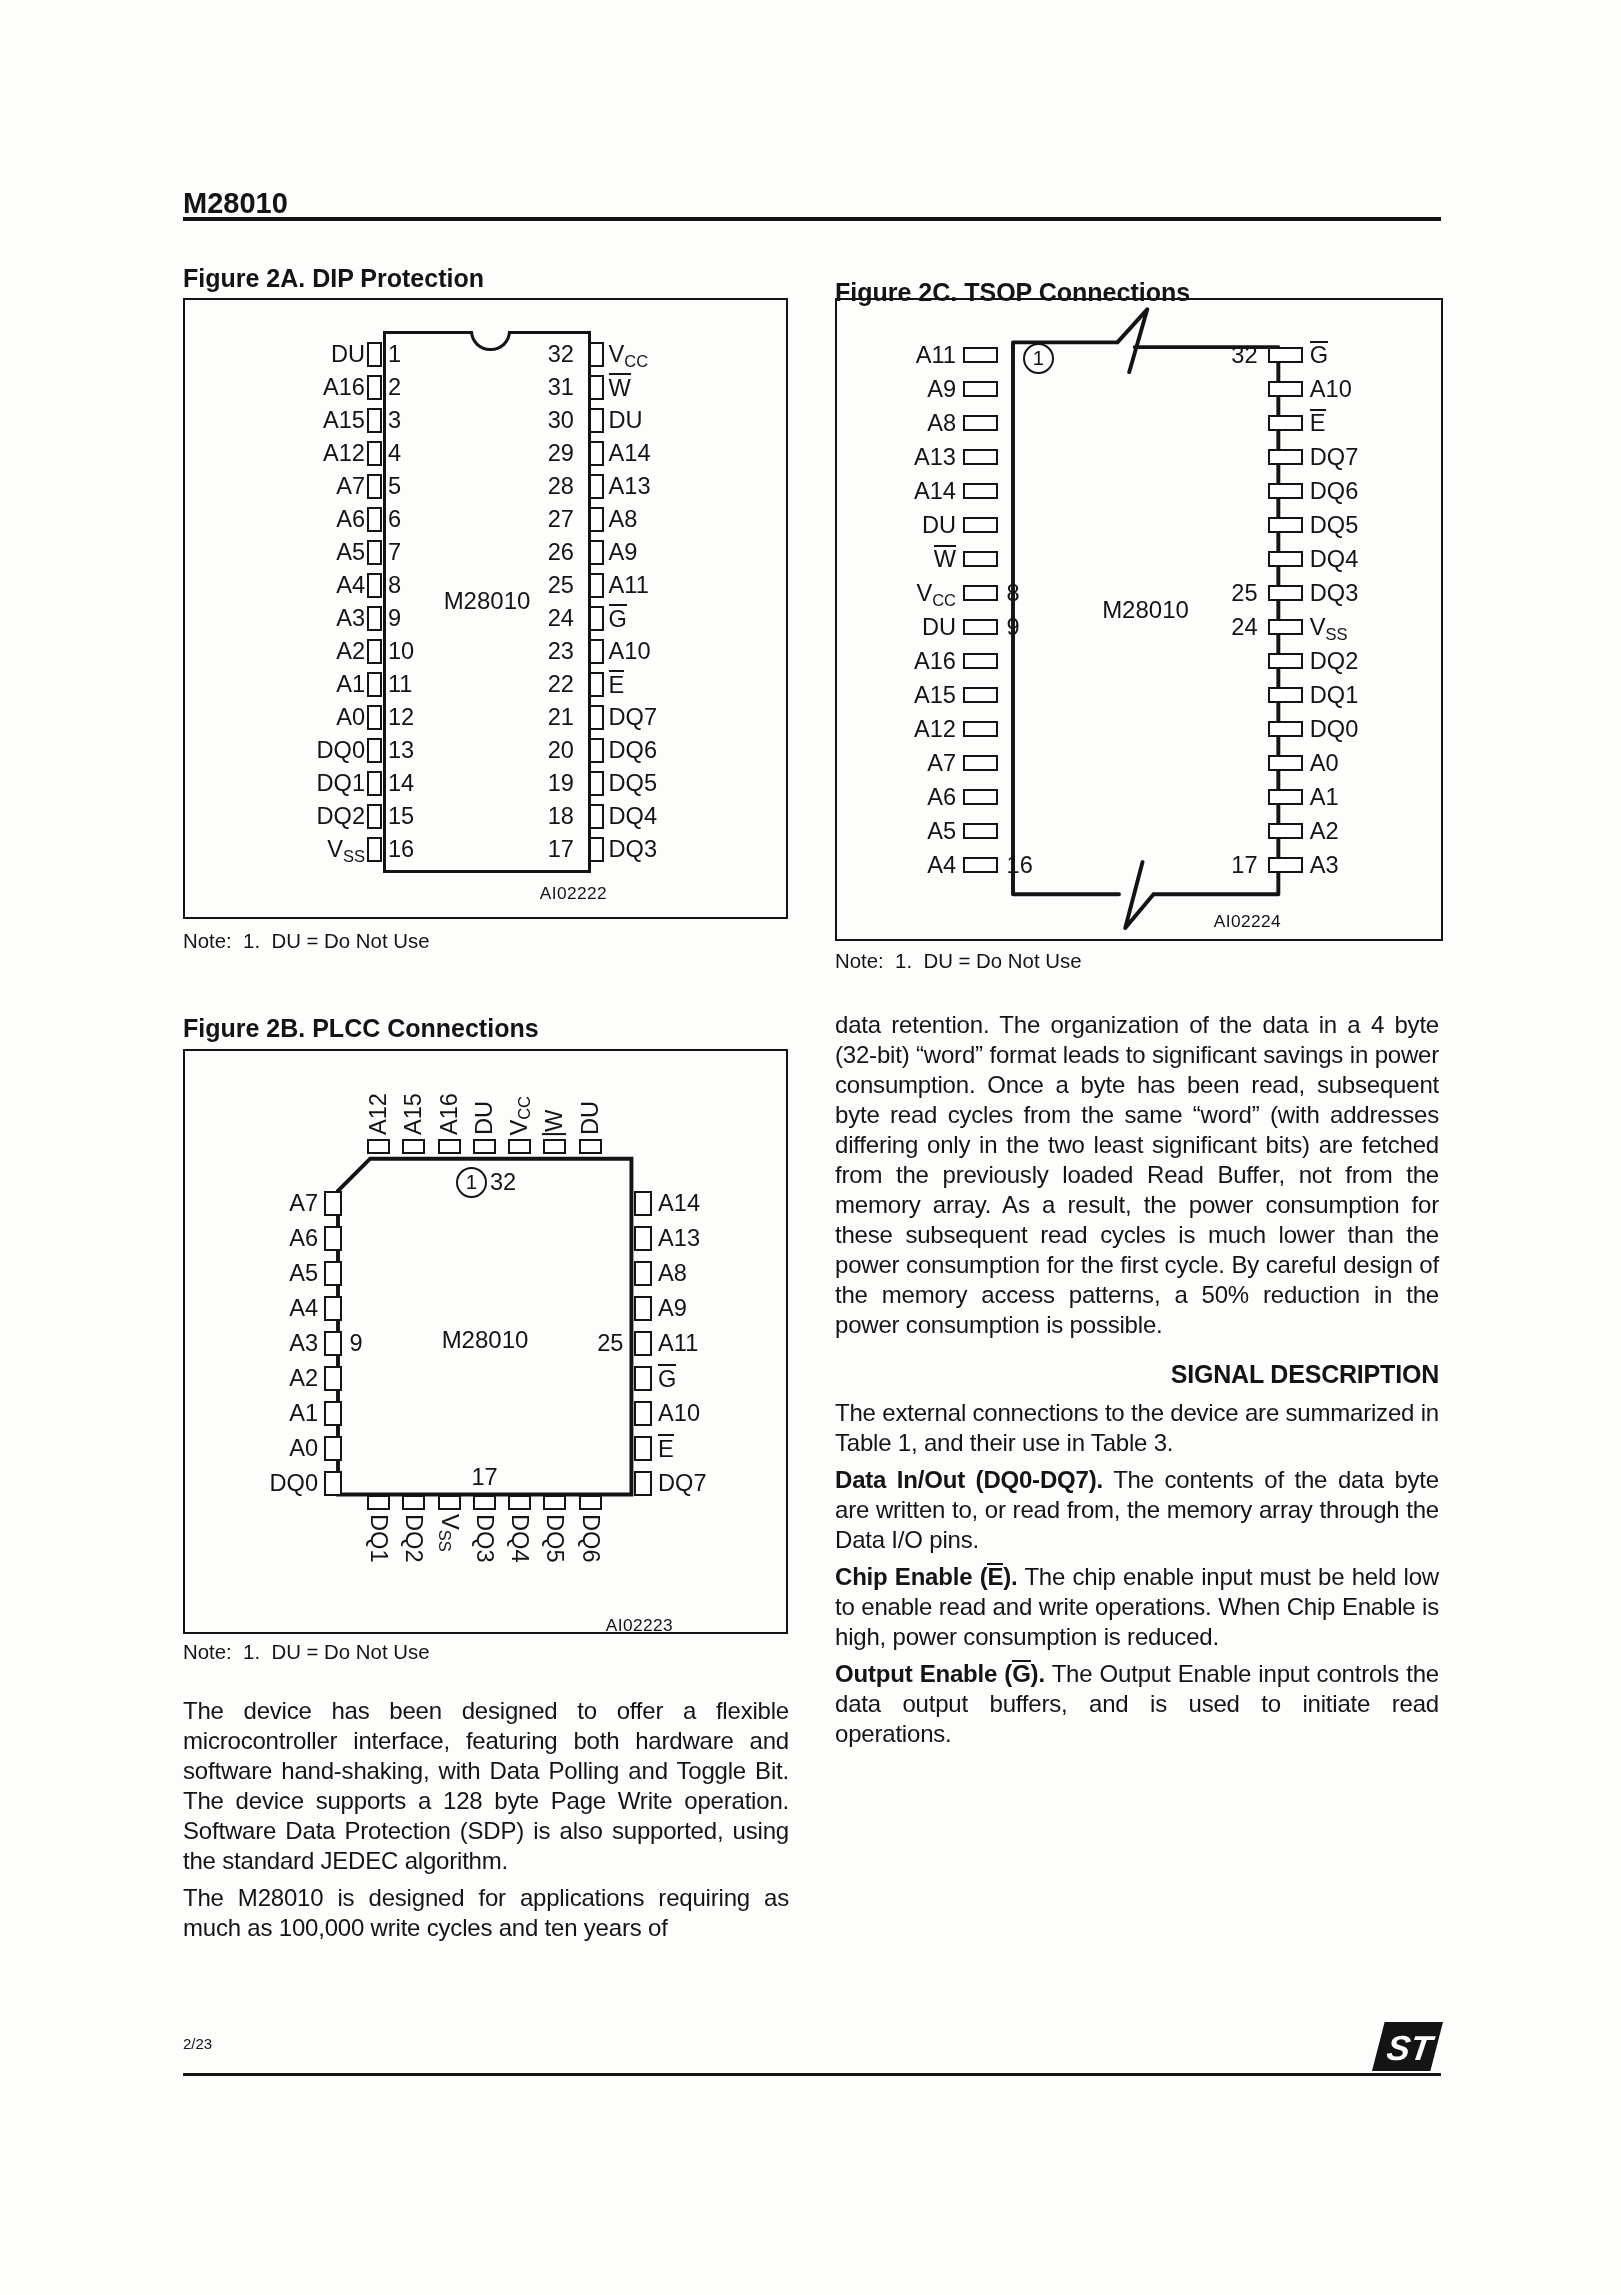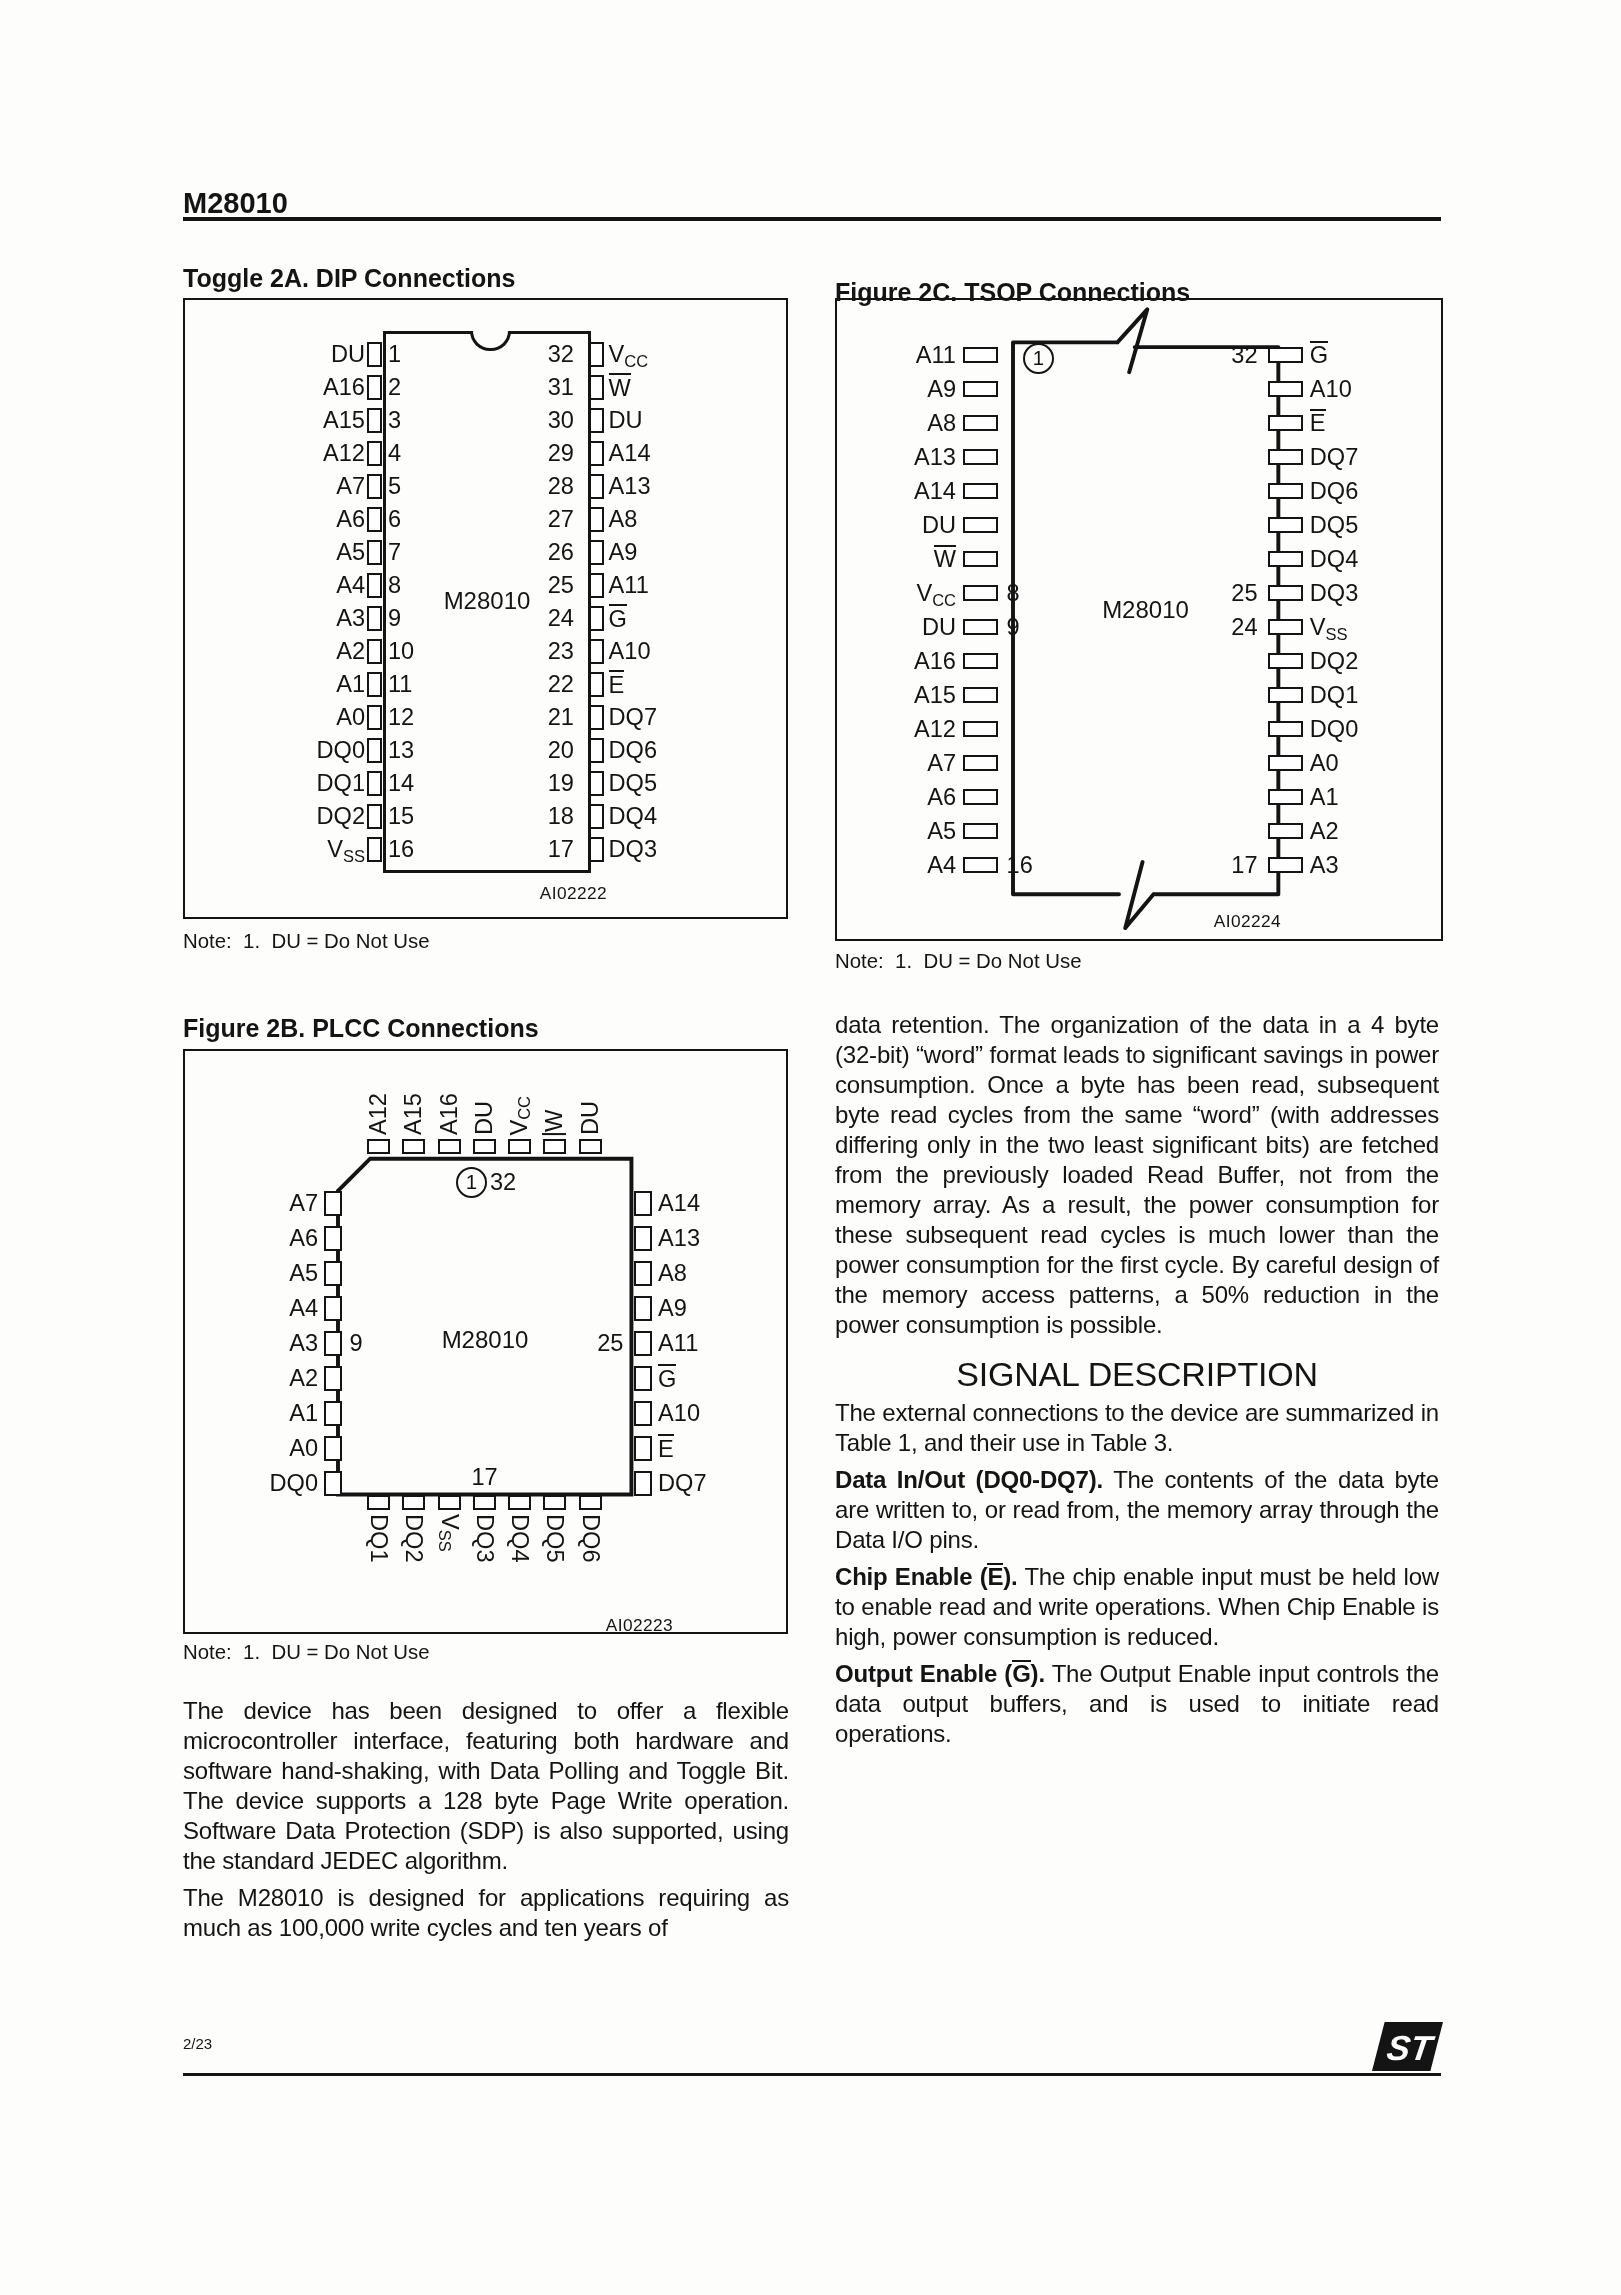--- a/index.html
+++ b/index.html
@@ -7,21 +7,21 @@
         font-family:"Liberation Sans","DejaVu Sans",sans-serif;overflow:hidden;}
   .abs{position:absolute;}
   
   .doc-title{font-size:29px;font-weight:bold;letter-spacing:0px;}
   .rule{background:#141414;height:3.9px;}
   .fig-title{font-size:25px;font-weight:bold;}
   .note{font-size:20.4px;white-space:pre-wrap;}
   .body-text{font-size:24px;line-height:30px;text-align:justify;letter-spacing:-0.2px;}
   .body-text p{margin:0 0 7px 0;}
   .body-text .lead{font-weight:bold;}
-  .sec-head{font-size:34px;font-weight:normal;margin:19px 0 9.4px 0;text-align:center;}
+  .sec-head{font-size:25px;font-weight:bold;margin:19px 0 9.4px 0;text-align:right;}
   .pagenum{font-size:15px;}
   .figcap{font-size:17.3px;letter-spacing:0.4px;}
   sub{font-size:16.5px;line-height:0;vertical-align:-4.7px;}
   .bar{display:inline-block;border-top:2.4px solid currentColor;padding-top:0.8px;line-height:1.02;}
   
   .figbox{border:2.4px solid #141414;background:transparent;}
   
   .pin-rows{position:absolute;}
   .pin-row{display:flex;align-items:center;}
   .plabel{font-size:23.6px;white-space:nowrap;}
@@ -79,21 +79,21 @@
   svg{display:block;}
 </style>
 </head>
 <body>
 
 <div class="page">
 
   <div class="abs doc-title" style="left:183px;top:187px;">M28010</div>
   <div class="abs rule" style="left:183px;top:217px;width:1258px;"></div>
 
-  <div class="abs fig-title" style="left:183px;top:264px;">Toggle 2A. DIP Connections</div>
+  <div class="abs fig-title" style="left:183px;top:264px;">Figure 2A. DIP Protection</div>
   <div class="abs figbox" style="left:183px;top:298px;width:601px;height:617px;">
     <div class="dip-body">
       <div class="dip-notch"></div>
       <div class="chip-name" style="top:253px;">M28010</div>
     </div>
     <div class="pin-rows dip-rows">
 
     <div class="pin-row">
         <span class="plabel pl"><span>DU</span></span>
         <span class="sq"></span>

